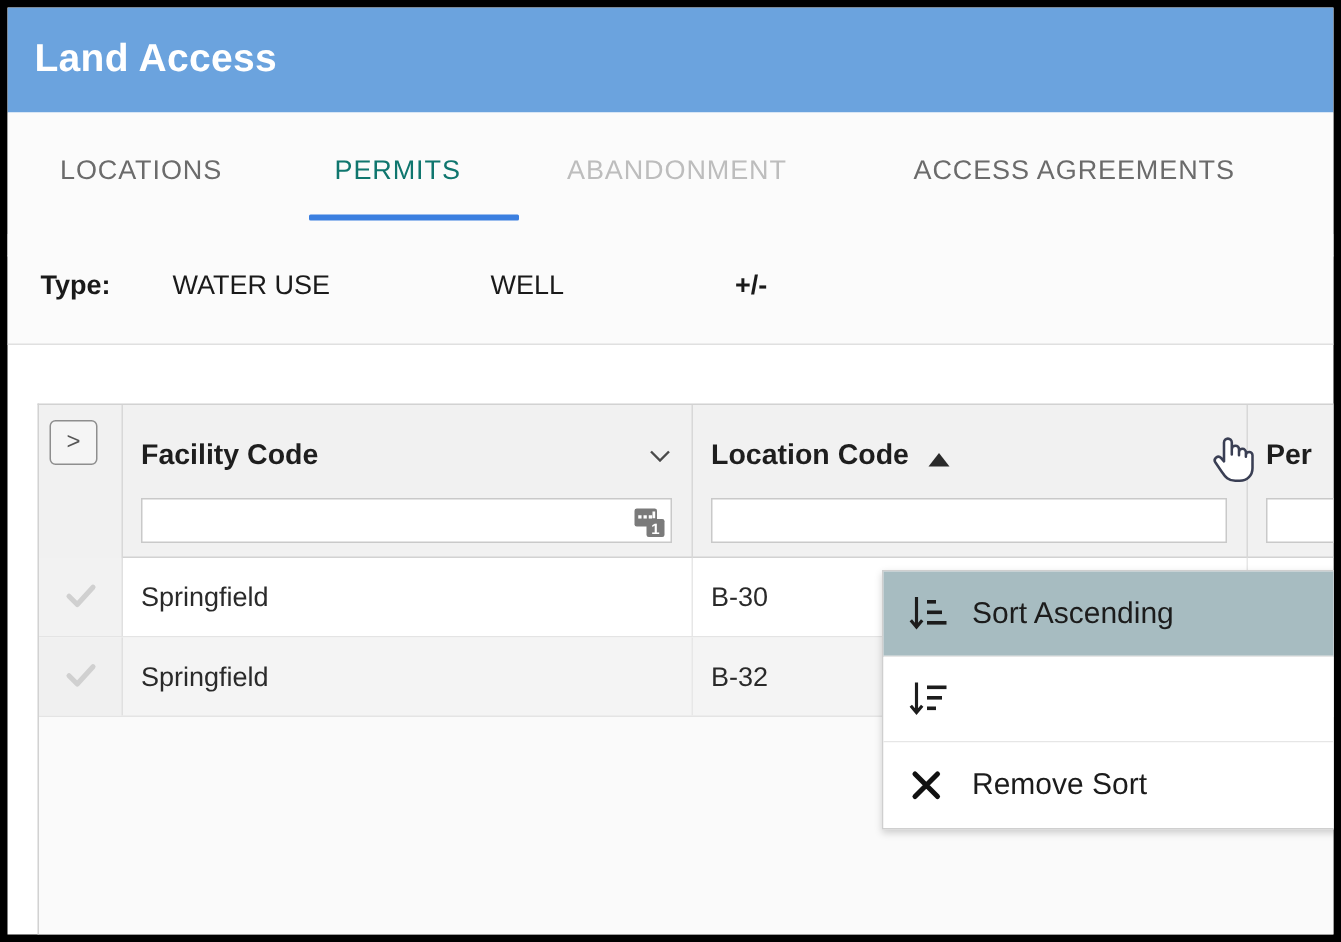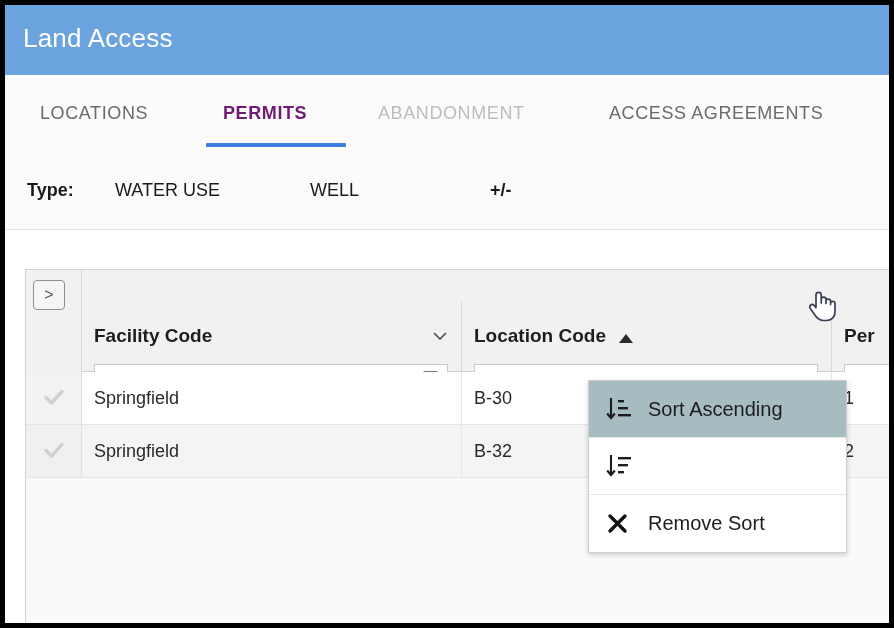--- a/index.html
+++ b/index.html
@@ -33,21 +33,21 @@
   .titlebar {
     position: absolute;
     left: 0; top: 0;
     width: 884px; height: 70px;
     background: #6ba3de;
   }
   .titlebar .title {
     position: absolute;
     left: 18px; top: 18px;
     font-size: 26px;
-    font-weight: normal;
+    font-weight: bold;
     color: #ffffff;
     letter-spacing: 0.2px;
   }
 
   
   .tabbar {
     position: absolute;
     left: 0; top: 70px;
     width: 884px; height: 96px;
     background: #fbfbfb;
@@ -56,22 +56,22 @@
   .tab {
     position: absolute;
     top: 28px;
     font-size: 18px;
     letter-spacing: 0.6px;
     color: #6b6b6b;
     white-space: nowrap;
     cursor: pointer;
   }
   .tab.active {
-    color: #701a75;
-    font-weight: bold;
+    color: #0f766e;
+    font-weight: normal;
   }
   .tab.disabled { color: #bdbdbd; }
   .tab-underline {
     position: absolute;
     height: 4px;
     background: #3b7fe0;
     border-radius: 1px;
     top: 68px;
   }
 
@@ -108,21 +108,20 @@
     position: absolute;
     left: 0; top: 0;
     width: 864px; height: 102px;
     background: #f1f1f1;
     border-bottom: 1px solid #d2d2d2;
   }
   .hcell {
     position: absolute;
     top: 0; height: 118px;
     border-right: 1px solid #d8d8d8;
-    margin-top: 32px;
   }
   .hcell .htitle {
     position: absolute;
     left: 12px; top: 23px;
     font-size: 19px;
     font-weight: bold;
     color: #1e1e1e;
     white-space: nowrap;
   }
   .hfilter {
@@ -217,21 +216,21 @@
     padding-left: 12px;
     border-right: 1px solid #e7e7e7;
     white-space: nowrap;
     overflow: hidden;
   }
 
   
   .ctxmenu {
     position: absolute;
     left: 583px; top: 375px;
-    width: 259px;
+    width: 305px;
     background: #ffffff;
     border: 1px solid #cfcfcf;
     box-shadow: 0 2px 5px rgba(0,0,0,0.18);
     z-index: 50;
   }
   .ctxitem {
     position: relative;
     height: 57px;
     border-bottom: 1px solid #e6e6e6;
     cursor: pointer;
@@ -276,21 +275,21 @@
         <div class="tab" style="left: 35px;">LOCATIONS</div>
         <div class="tab active" style="left: 218px;">PERMITS</div>
         <div class="tab-underline" style="left: 201px; width: 140px;"></div>
         <div class="tab" style="left: 604px;">ACCESS AGREEMENTS</div>
         <div class="tab disabled" style="left: 373px;">ABANDONMENT</div>
       </div>
 
     <div class="filterbar" id="filterbar">
       <div class="lbl bold" style="left:22px;">Type:</div>
     <div class="lbl opt" style="left: 110px; text-align: right;">WATER USE</div>
-        <div class="lbl opt" style="left: 305px;">WELL</div>
+        <div class="lbl opt" style="left: 322px;">WELL</div>
         <div class="lbl opt bold" style="left: 485px;">+/-</div>
       </div>
 
     <div class="grid">
 
       <div class="ghead" id="ghead">
         <div class="corner">
           <div class="expand-btn">&gt;</div>
         </div>
       <div class="hcell" style="left: 56px; width: 380px;">

